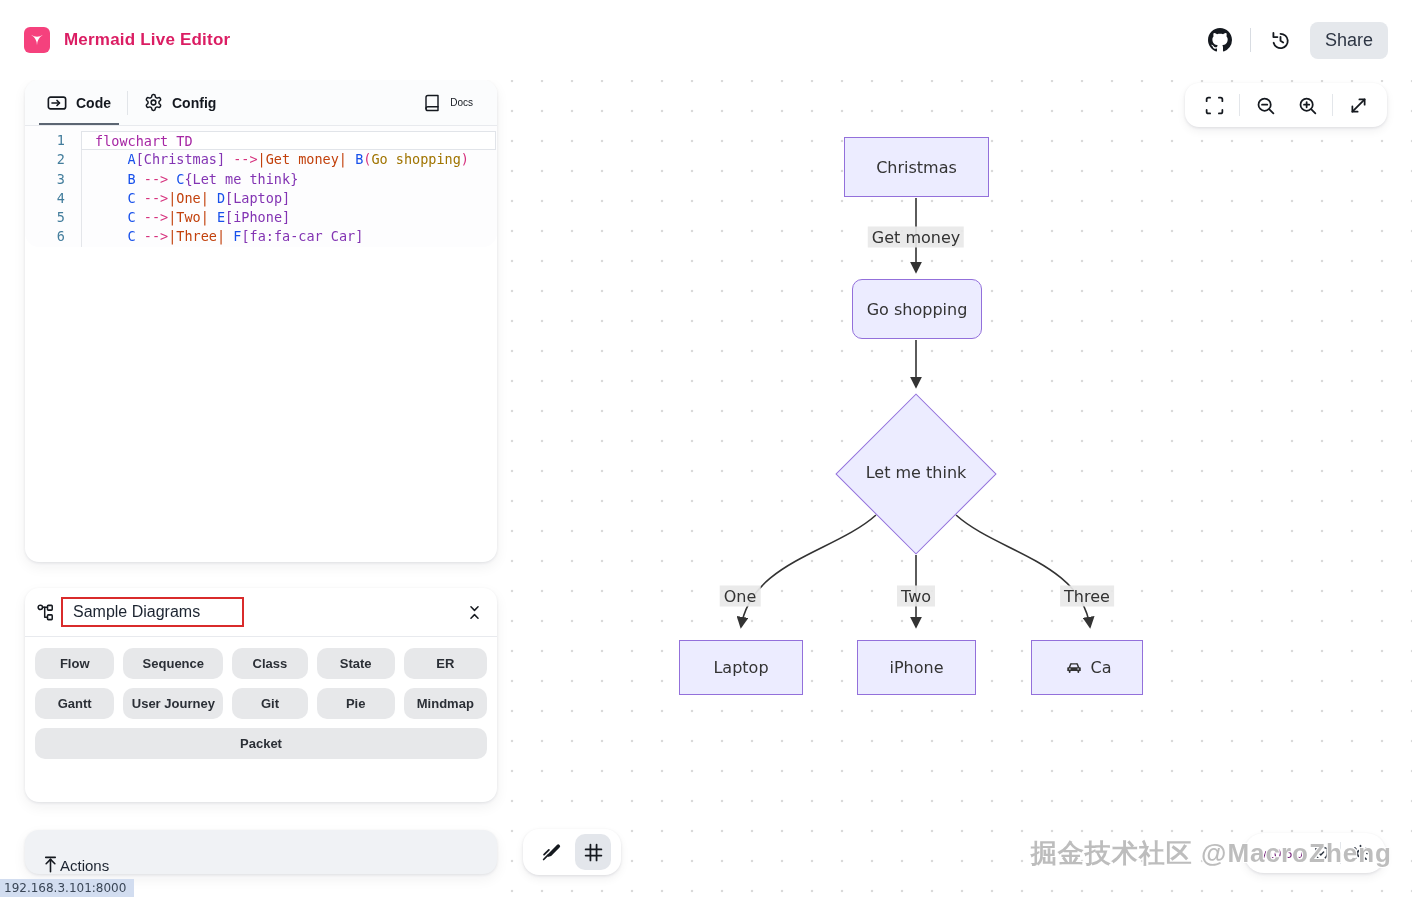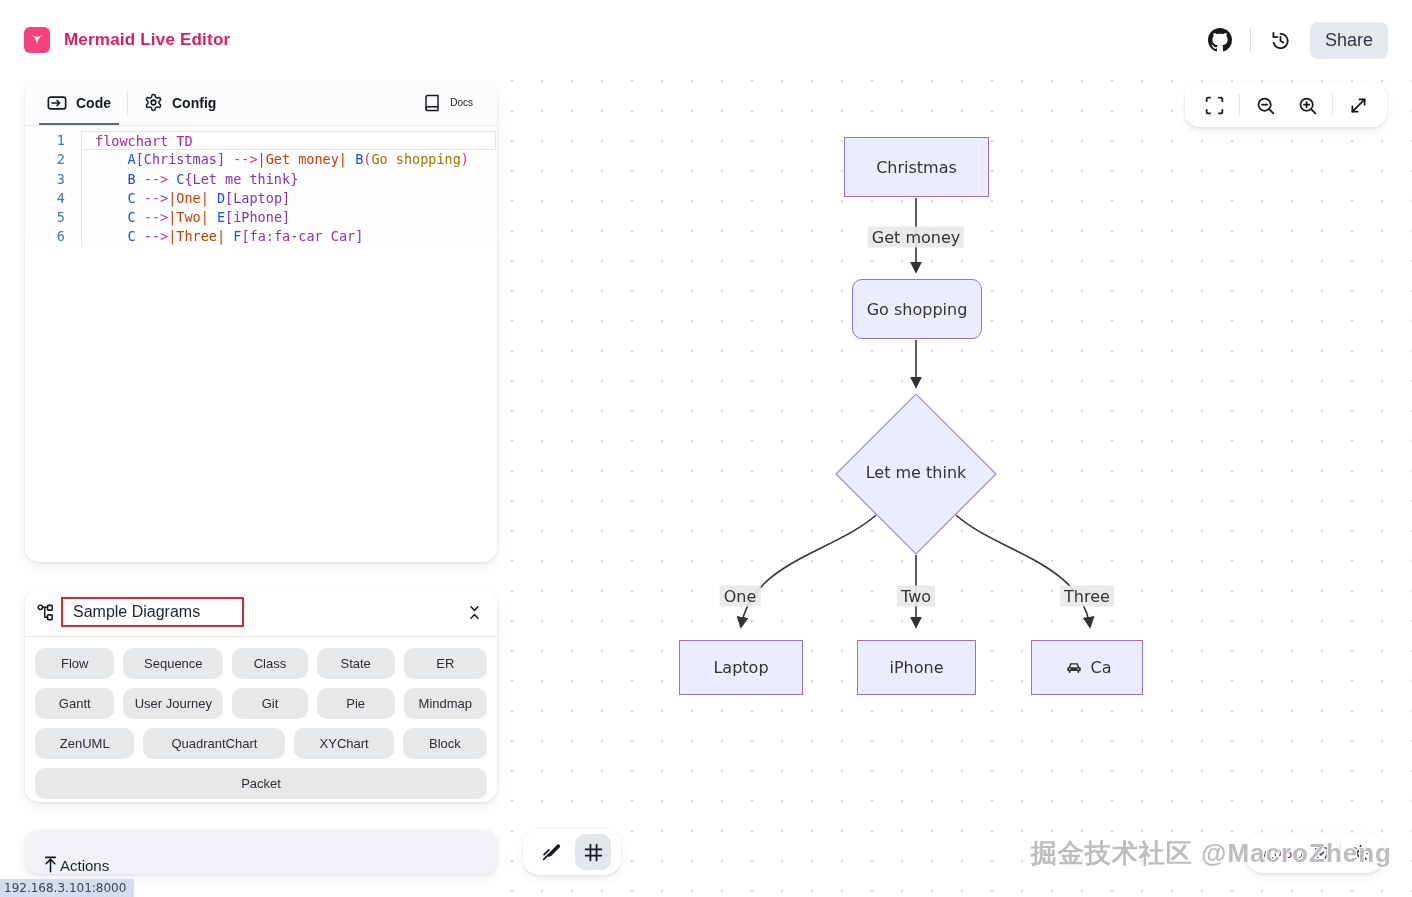--- a/index.html
+++ b/index.html
@@ -88,21 +88,21 @@
   .samples-header { height:49px; display:flex; align-items:center; padding:0 14px 0 11px; border-bottom:1px solid #e8eaee; }
   .samples-title-box { border:2px solid #d92b2b; padding:4px 42px 4px 10px; margin-left:6px; }
   .samples-title { font-size:16px; color:#1c2430; }
   .collapse-btn { margin-left:auto; background:none; border:none; cursor:pointer; color:#15191f; display:flex; }
   .samples-body { padding:11px 10px 10px 10px; display:flex; flex-direction:column; gap:9px; }
   .srow { display:grid; gap:9px; }
   .srow1, .srow2 { grid-template-columns:1.02fr 1.28fr 0.97fr 1fr 1.07fr; }
   .srow3 { grid-template-columns:1.17fr 1.67fr 1.17fr 0.99fr; }
   .srow4 { grid-template-columns:1fr; }
   .sample-btn { height:31px; background:#e7e8ea; border:none; border-radius:10px; font-size:13px;
-                color:#2b2f36; cursor:pointer; font-family:inherit; }
+                color:#2b2f36; cursor:pointer; font-family:inherit;font-weight:bold; }
 
   .actions-bar { top:830px; height:44px; background:#f0f2f5; display:flex; align-items:flex-end;
                  padding:0 16px; cursor:pointer; }
   .actions-label { font-size:15px; color:#1c2430; }
 
   .url-chip { position:absolute; left:0; bottom:0; background:#d2ddf0; color:#3a4656; font-size:12px;
               padding:2px 8px 2px 4px; z-index:40; font-family:"DejaVu Sans","Liberation Sans",sans-serif; }
 
   svg { display:block; }
 </style>
@@ -325,26 +325,20 @@
         <button class="sample-btn">State</button>
         <button class="sample-btn">ER</button>
       </div>
     <div class="srow srow2">
         <button class="sample-btn">Gantt</button>
         <button class="sample-btn">User Journey</button>
         <button class="sample-btn">Git</button>
         <button class="sample-btn">Pie</button>
         <button class="sample-btn">Mindmap</button>
       </div>
-    <div class="srow srow3">
-        <button class="sample-btn">ZenUML</button>
-        <button class="sample-btn">QuadrantChart</button>
-        <button class="sample-btn">XYChart</button>
-        <button class="sample-btn">Block</button>
-      </div>
     <div class="srow srow4">
         <button class="sample-btn">Packet</button>
       </div>
   </div>
 </div>
 
 <div class="panel actions-bar">
   <svg width="19" height="19" viewBox="0 0 24 24" fill="none" stroke="#15191f" stroke-width="2" stroke-linecap="round" stroke-linejoin="round">
     <path d="M6 3h12"></path>
       <path d="m17.5 11-5.5-5.5L6.5 11"></path>

